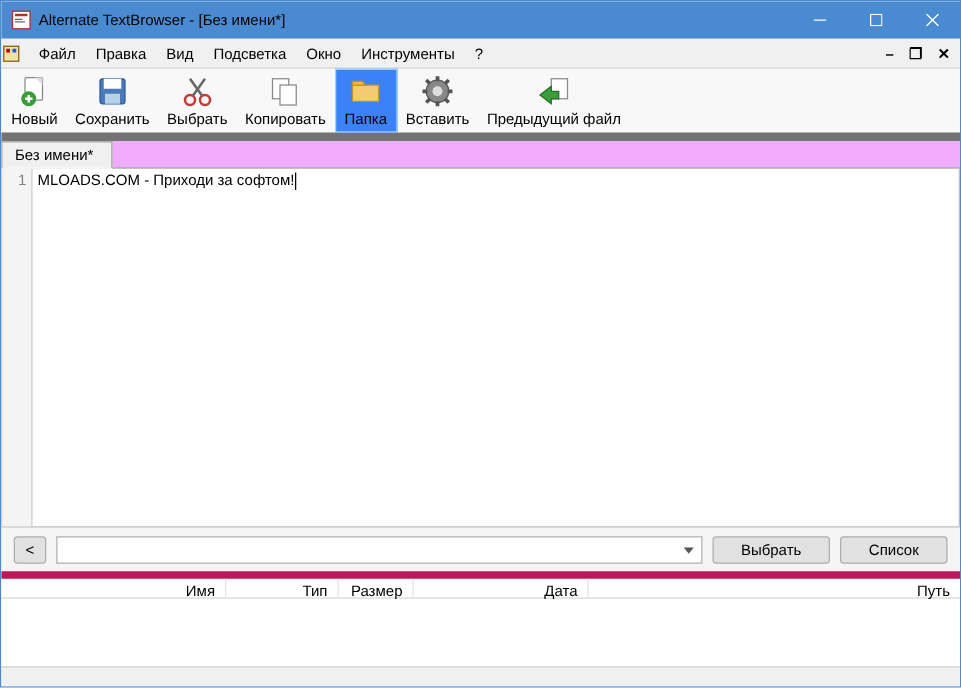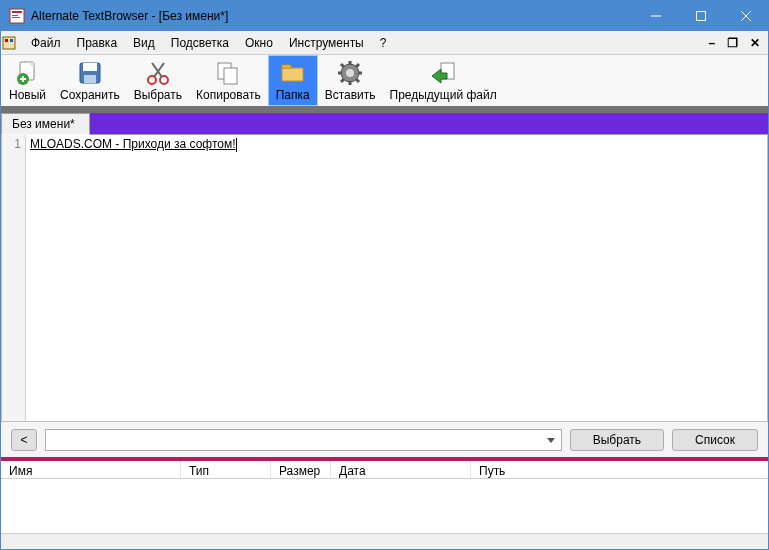--- a/index.html
+++ b/index.html
@@ -13,33 +13,33 @@
 .menubar .mb-icon { width: 16px; height: 16px; margin-right: 6px; }
 .menubar .menu-item { padding: 3px 8px; cursor: default; }
 .menubar .spacer { flex: 1; }
 .menubar .mdi-btns { display: flex; gap: 4px; margin-right: 4px; font-family: monospace; font-size: 11px; }
 .menubar .mdi-btn { padding: 0 4px; cursor: default; font-weight: bold; }
 .toolbar { height: 58px; display: flex; align-items: stretch; border-bottom: 7px solid #737373; background: #f8f8f8; padding: 0 1px; }
 .toolbar .tbtn { display: flex; flex-direction: column; align-items: center; justify-content: center; padding: 2px 6px; min-width: 50px; border: 1px solid transparent; cursor: default; }
 .toolbar .tbtn.active { background: #3b82f6; border: 1px solid #99d1ff; }
 .toolbar .tbtn .ic { width: 32px; height: 28px; display: flex; align-items: center; justify-content: center; }
 .toolbar .tbtn .lbl { font-size: 12px; margin-top: 1px; white-space: nowrap; }
-.tabstrip { height: 22px; background: #6d28d9; display: flex; align-items: flex-end; border-bottom: 1px solid #a0a0a0; }
+.tabstrip { height: 22px; background: #f0abfc; display: flex; align-items: flex-end; border-bottom: 1px solid #a0a0a0; }
 .tabstrip .tab { background: #f0f0f0; border: 1px solid #a0a0a0; border-bottom: 1px solid #f8f8f8; padding: 3px 14px 3px 10px; font-size: 12px; margin-bottom: -1px; position: relative; }
 .editor { display: flex; height: 286px; background: #fff; border-left: 1px solid #c0c0c0; border-right: 1px solid #c0c0c0; }
 .gutter { width: 24px; background: #f4f4f4; border-right: 1px solid #d0d0d0; text-align: right; padding: 2px 4px 0 0; font-family: "Courier New", monospace; font-size: 13px; color: #808080; }
-.text-area { flex: 1; padding: 2px 4px; font-family: "Courier New", monospace; font-size: 13px; white-space: pre; position: relative; text-decoration: underline; }
+.text-area { flex: 1; padding: 2px 4px; font-family: "Courier New", monospace; font-size: 13px; white-space: pre; position: relative; }
 .text-area .cursor { display: inline-block; width: 1px; height: 14px; background: #000; vertical-align: middle; animation: blink 1s step-end infinite; }
 @keyframes blink { 50% { opacity: 0; } }
 .bottom-bar { height: 36px; border-top: 1px solid #c0c0c0; display: flex; align-items: center; padding: 6px 10px; gap: 8px; background: #f5f5f5; }
 .bottom-bar .sq-btn { width: 26px; height: 22px; border: 1px solid #adadad; background: #e1e1e1; border-radius: 3px; display: flex; align-items: center; justify-content: center; font-size: 12px; }
 .bottom-bar .combo { flex: 1; height: 22px; border: 1px solid #abadb3; background: #fff; position: relative; }
 .bottom-bar .combo::after { content: ""; position: absolute; right: 6px; top: 8px; border-left: 4px solid transparent; border-right: 4px solid transparent; border-top: 5px solid #555; }
 .bottom-bar .btn { height: 22px; padding: 0 22px; border: 1px solid #adadad; background: #e1e1e1; border-radius: 3px; display: flex; align-items: center; justify-content: center; font-size: 12px; }
-.list-header { height: 22px; display: flex; border-top: 4px solid #be185d; border-bottom: 1px solid #d0d0d0; background: #fff; }
+.list-header { height: 22px; display: flex; border-top: 6px solid #be185d; border-bottom: 1px solid #d0d0d0; background: #fff; text-align: right; }
 .list-header .col { padding: 3px 8px; font-size: 12px; border-right: 1px solid #e4e4e4; }
 .list-body { height: 54px; background: #fff; }
 .statusbar { height: 18px; background: #f0f0f0; border-top: 1px solid #d0d0d0; }
 </style>
 </head>
 <body>
 
 <div class="titlebar">
   <span class="app-icon">
     <svg width="16" height="16">

